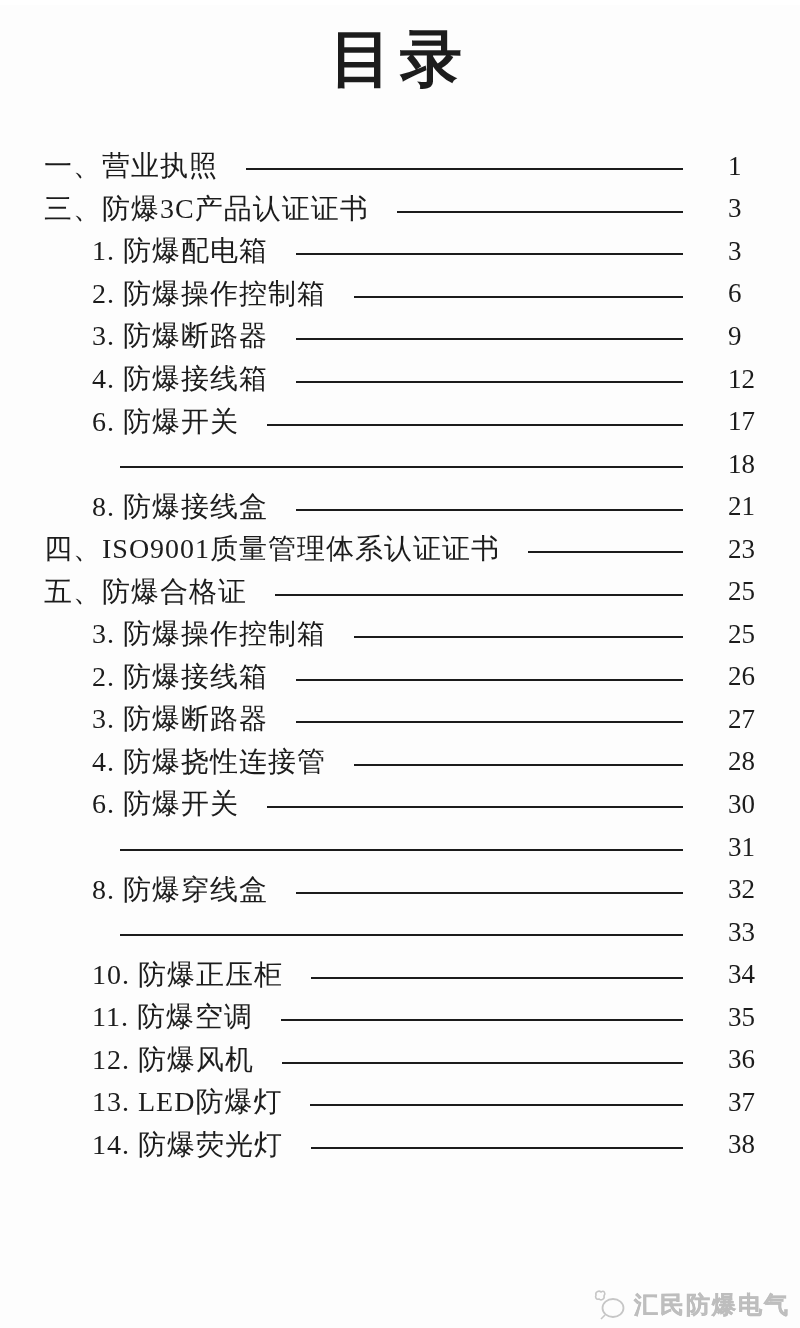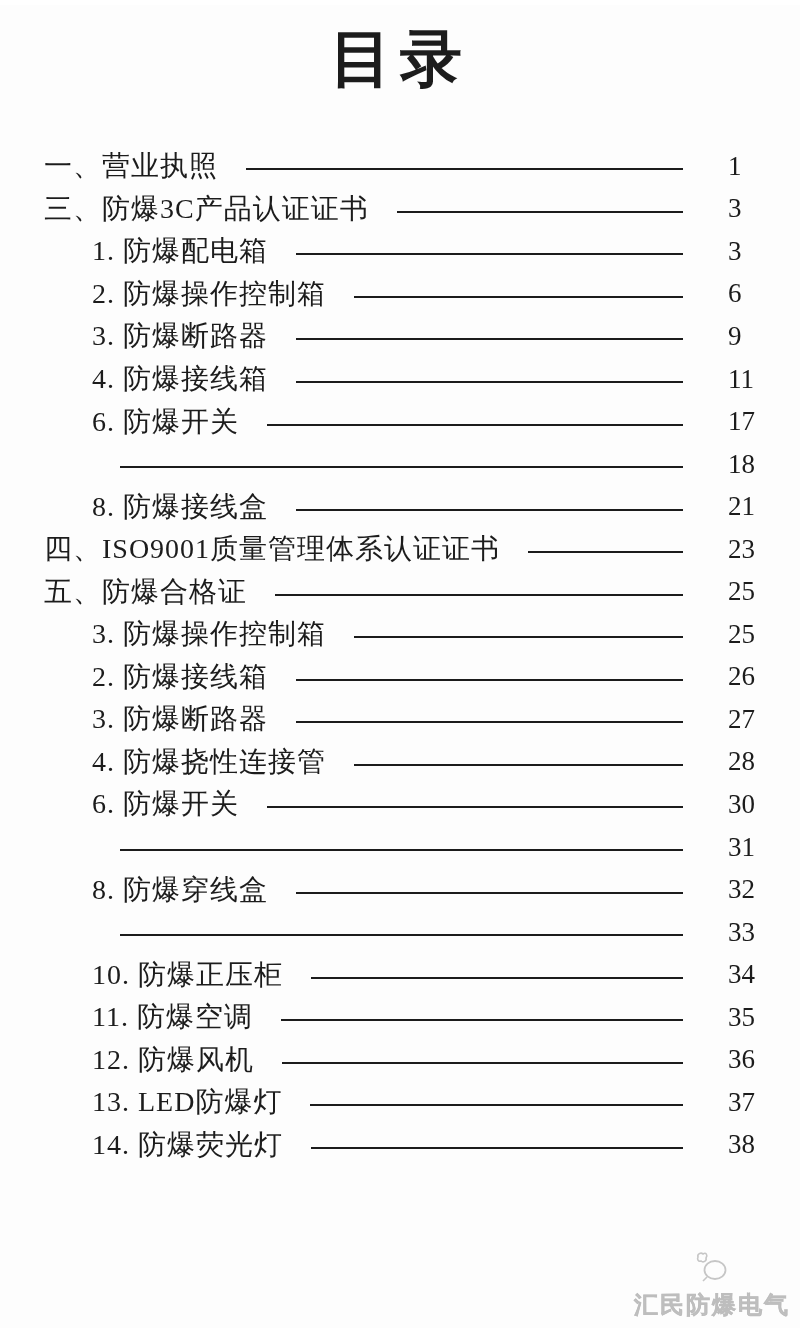--- a/index.html
+++ b/index.html
@@ -66,21 +66,20 @@
     position: absolute;
     right: 10px;
     bottom: 12px;
     display: flex;
     align-items: center;
     gap: 6px;
     color: #c4c4c4;
     font-size: 24px;
     font-weight: 700;
     letter-spacing: 2px;
-    flex-direction: column;
     -webkit-text-stroke: 0.5px #bdbdbd;
   }
   .watermark svg {
     display: block;
   }
 </style>
 </head>
 <body>
 
 <div class="page">
@@ -115,21 +114,21 @@
 
   <div class="row level-2">
     <span class="label">3. 防爆断路器</span>
     <span class="leader"></span>
     <span class="page-num">9</span>
   </div>
 
   <div class="row level-2">
     <span class="label">4. 防爆接线箱</span>
     <span class="leader"></span>
-    <span class="page-num">11</span>
+    <span class="page-num">12</span>
   </div>
 
 
   <div class="row level-2">
     <span class="label">6. 防爆开关</span>
     <span class="leader"></span>
     <span class="page-num">17</span>
   </div>
 
   <div class="row level-2">

